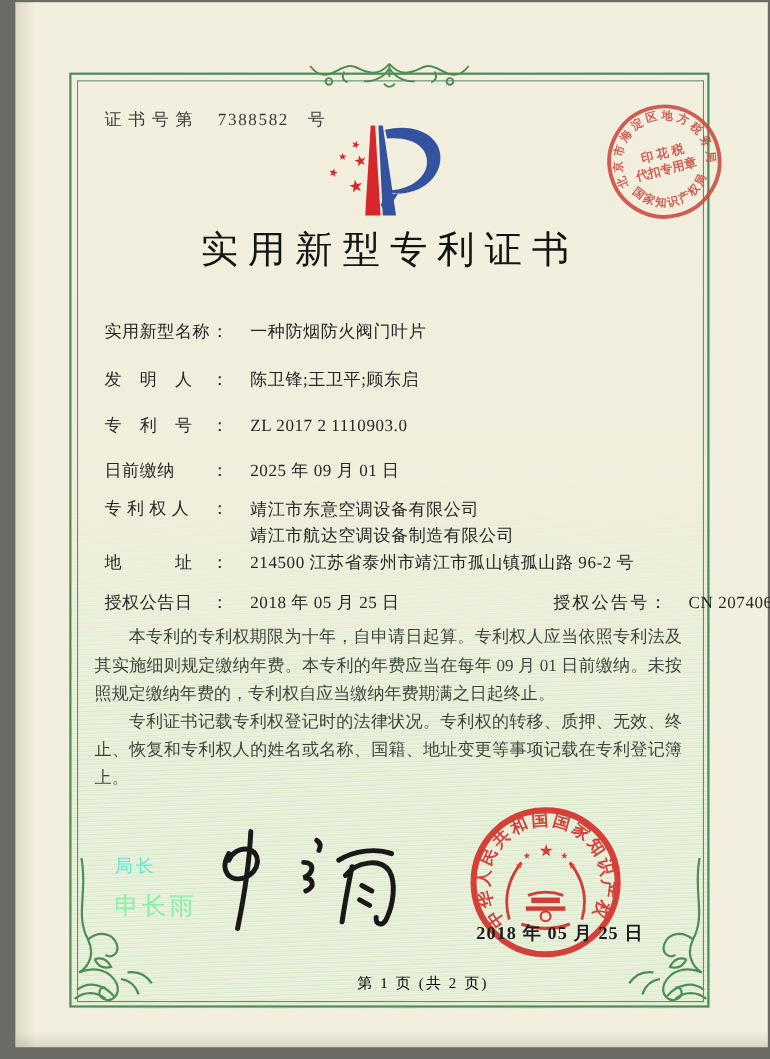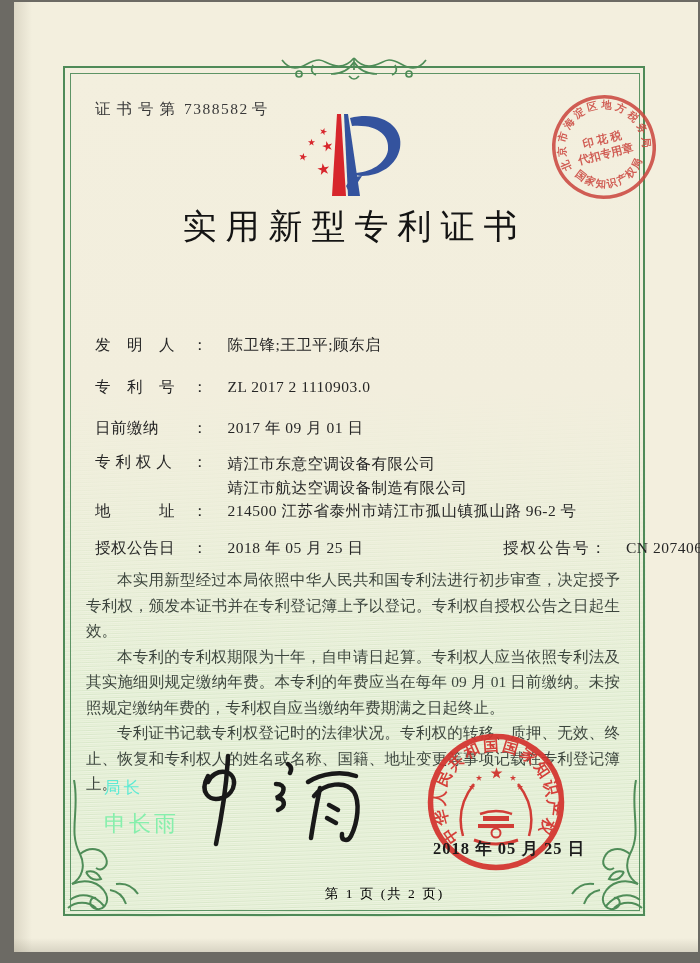--- a/index.html
+++ b/index.html
@@ -14,21 +14,21 @@
     background:
       linear-gradient(180deg,#f3efde 0%,#f2eedd 38%,rgba(242,238,221,0) 74%),
       repeating-linear-gradient(178deg,#ebf2dd 0px,#d9e8ca 1px,#eef4e2 2px,#e2eed3 3px,#ebf2dd 4px);}
   #frame-outer{position:absolute;left:63px;top:66px;width:578px;height:846px;border:2.5px solid #4f8a58;}
   #frame-inner{position:absolute;left:70px;top:73px;width:568px;height:836px;border:1px solid #5d9465;}
   .orn{position:absolute;z-index:3;}
   
   .txt{position:absolute;color:#2c2c2c;white-space:nowrap;z-index:5;}
   #cert-no{left:95px;top:99px;font-size:15.5px;color:#3a3a3a;}
   #cert-no .sp{letter-spacing:6px;}
-  #cert-no .num{letter-spacing:1.5px;margin:0 3px;}
+  #cert-no .num{letter-spacing:1.5px;margin:0 17px;}
   #title{left:63px;top:204px;width:583px;text-align:center;font-size:34px;font-weight:400;
          letter-spacing:9px;color:#141414;white-space:nowrap;}
   .frow{position:absolute;left:95px;font-size:15.5px;color:#262626;z-index:5;white-space:nowrap;}
   .flabel{display:inline-block;min-width:97px;letter-spacing:.5px;}
   .fcolon{margin-right:20px;}
   .fval{letter-spacing:.5px;}
   .fval-multi{display:inline-block;vertical-align:top;}
   .fval-multi div{line-height:24px;letter-spacing:.5px;}
   .frow2{position:absolute;left:408px;top:0;}
   #paras{position:absolute;left:86px;top:567px;width:534px;z-index:5;
@@ -108,49 +108,51 @@
     </g>
     <g fill="#34539e">
       <polygon points="56,4 60,4 72,86 60,86"></polygon>
       <path d="M62,8 C95,0 116,18 112,38 C109,55 92,66 74,66 C70,66 67,65 65,63 C83,63 98,53 100,40 C102,26 90,14 64,16 Z"></path>
       <path d="M74,66 C70,72 66,78 63,86 L58,76 C62,70 66,66 74,66 Z"></path>
     </g>
   </svg>
 
   <div id="title" class="txt">实用新型专利证书</div>
 
+  <div class="frow" style="top:291px">
+    <span class="flabel">实用新型名称</span><span class="fcolon">：</span><span class="fval">一种防烟防火阀门叶片</span>
+  </div>
   <div class="frow" style="top:335px">
     <span class="flabel">发　明　人</span><span class="fcolon">：</span><span class="fval">陈卫锋;王卫平;顾东启</span>
   </div>
   <div class="frow" style="top:377px">
     <span class="flabel">专　利　号</span><span class="fcolon">：</span><span class="fval">ZL 2017 2 1110903.0</span>
   </div>
   <div class="frow" style="top:418px">
-    <span class="flabel">日前缴纳</span><span class="fcolon">：</span><span class="fval">2017 年 09 月 01 日</span>
+    <span class="flabel">日前缴纳</span><span class="fcolon">：</span><span class="fval">2025 年 09 月 01 日</span>
   </div>
   <div class="frow" style="top:452px">
     <span class="flabel">专 利 权 人</span><span class="fcolon">：</span><span class="fval-multi">
         <div>靖江市东意空调设备有限公司</div>
         <div>靖江市航达空调设备制造有限公司</div>
     </span>
   </div>
   <div class="frow" style="top:501px">
     <span class="flabel">地　　　址</span><span class="fcolon">：</span><span class="fval">214500 江苏省泰州市靖江市孤山镇孤山路 96-2 号</span>
   </div>
   <div class="frow" style="top:538px;width:545px">
     <span>
       <span class="flabel">授权公告日</span><span class="fcolon">：</span><span class="fval">2018 年 05 月 25 日</span>
     </span>
     <span class="frow2">
       <span style="letter-spacing:2px">授权公告号</span><span class="fcolon">：</span><span class="fval">CN 207406801 U</span>
     </span>
   </div>
 
   <div id="paras">
-    <p>本实用新型经过本局依照中华人民共和国专利法进行初步审查，决定授予专利权，颁发本证书并在专利登记簿上予以登记。专利权自授权公告之日起生效。</p>
     <p>本专利的专利权期限为十年，自申请日起算。专利权人应当依照专利法及其实施细则规定缴纳年费。本专利的年费应当在每年 09 月 01 日前缴纳。未按照规定缴纳年费的，专利权自应当缴纳年费期满之日起终止。</p>
     <p>专利证书记载专利权登记时的法律状况。专利权的转移、质押、无效、终止、恢复和专利权人的姓名或名称、国籍、地址变更等事项记载在专利登记簿上。</p>
   </div>
 
   <div id="officer" class="txt">局长</div>
   <div id="officer-name" class="txt">申长雨</div>
 
   <svg id="signature" width="185" height="102" viewBox="0 0 185 102">
     <g stroke="#191919" fill="none" stroke-width="4.5" stroke-linecap="round">
       <path d="M36,8 C35,30 31,62 24,96"></path>

